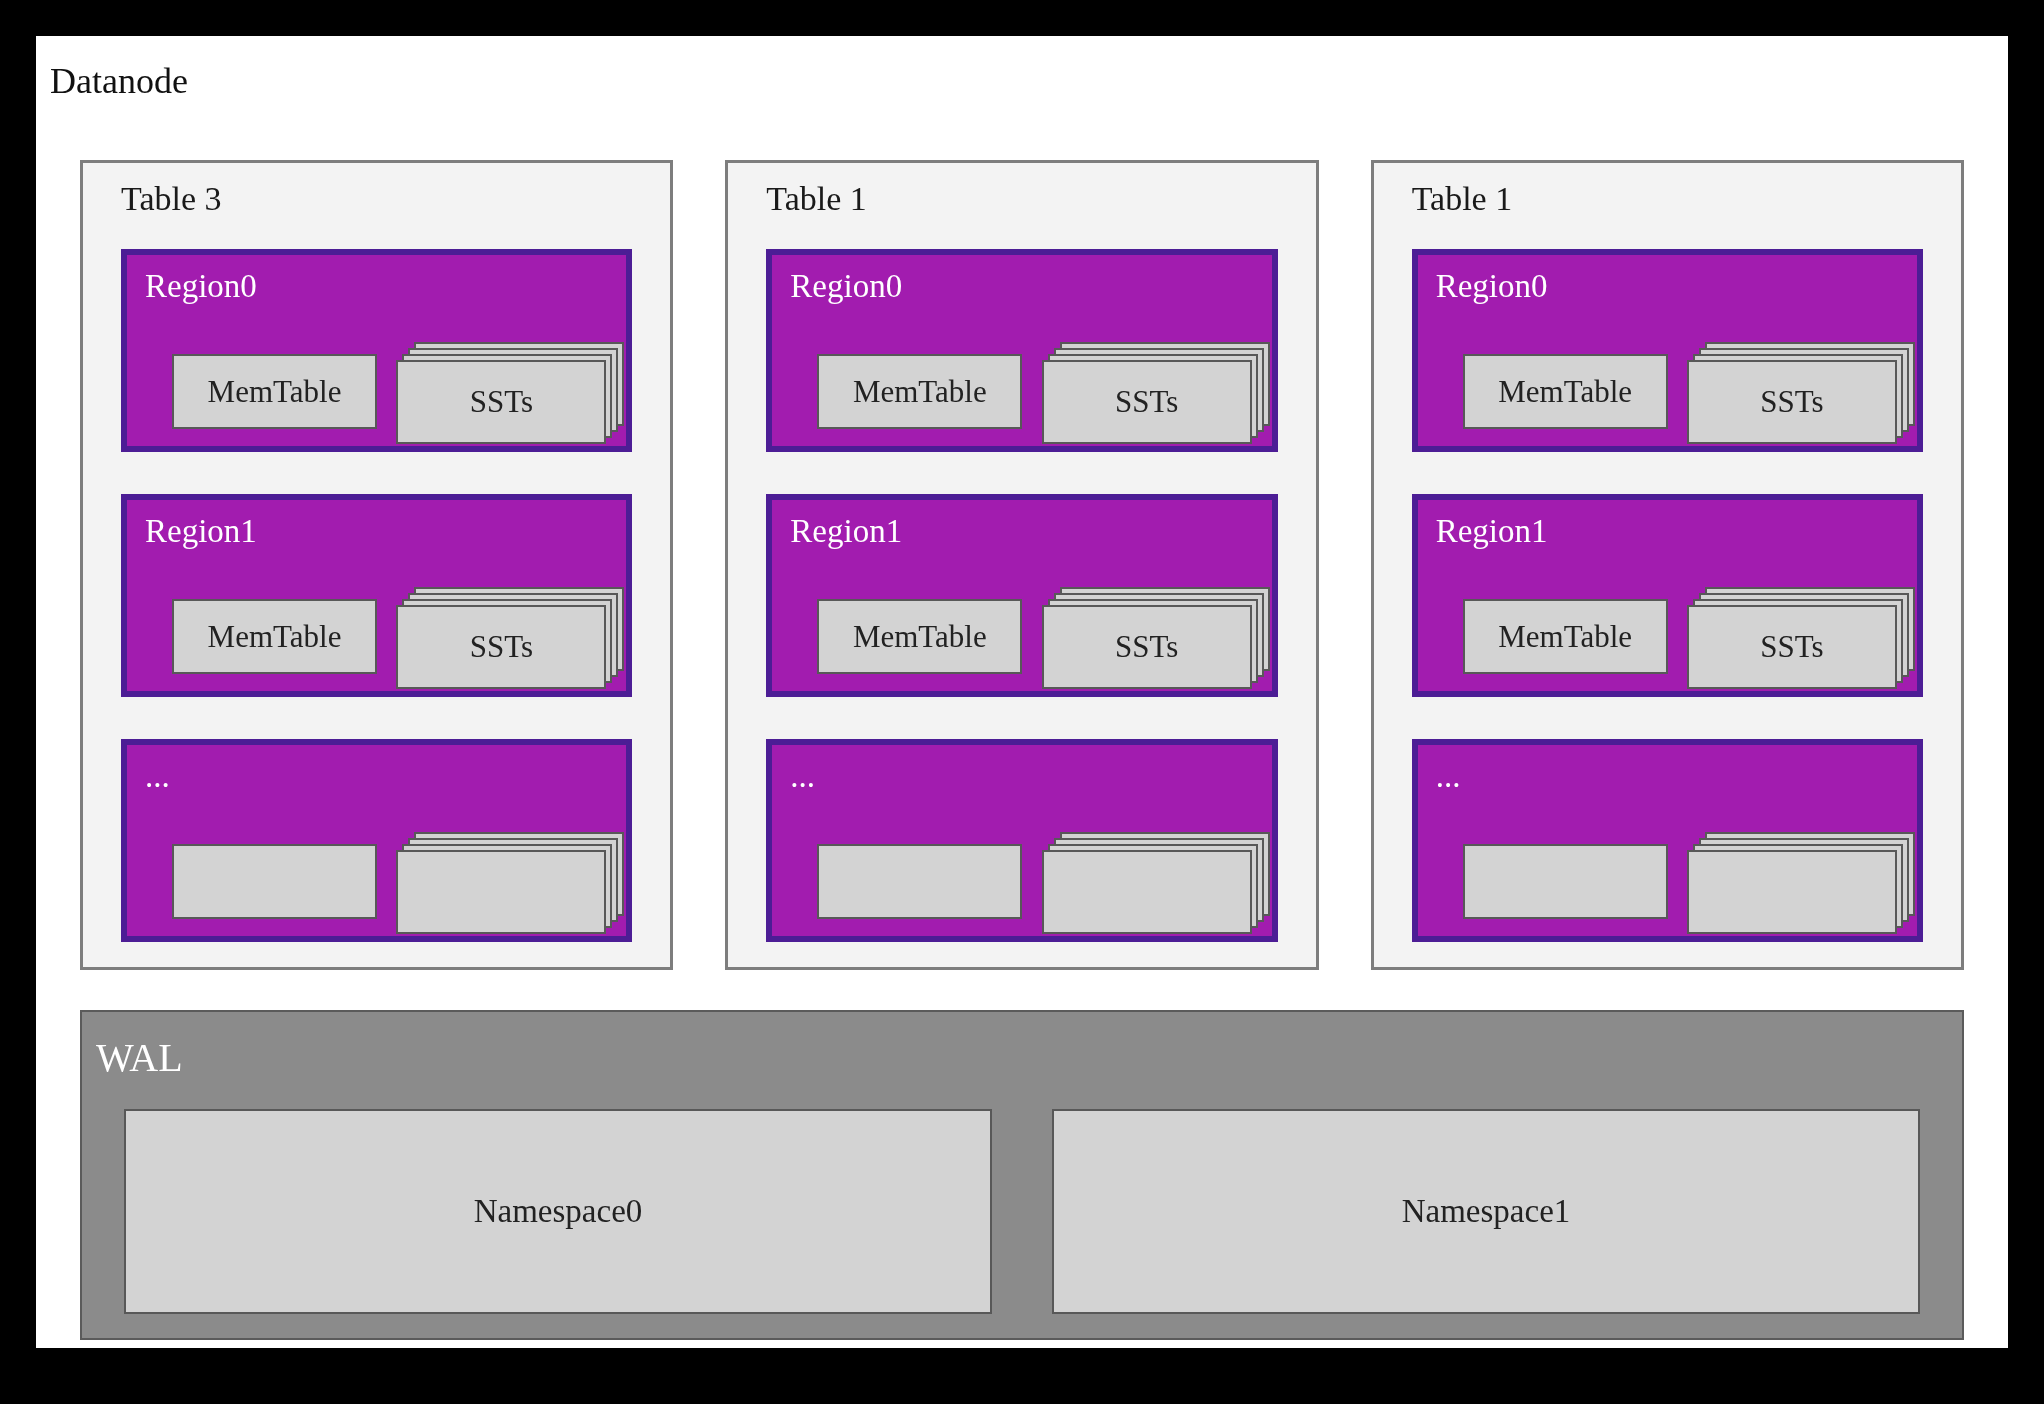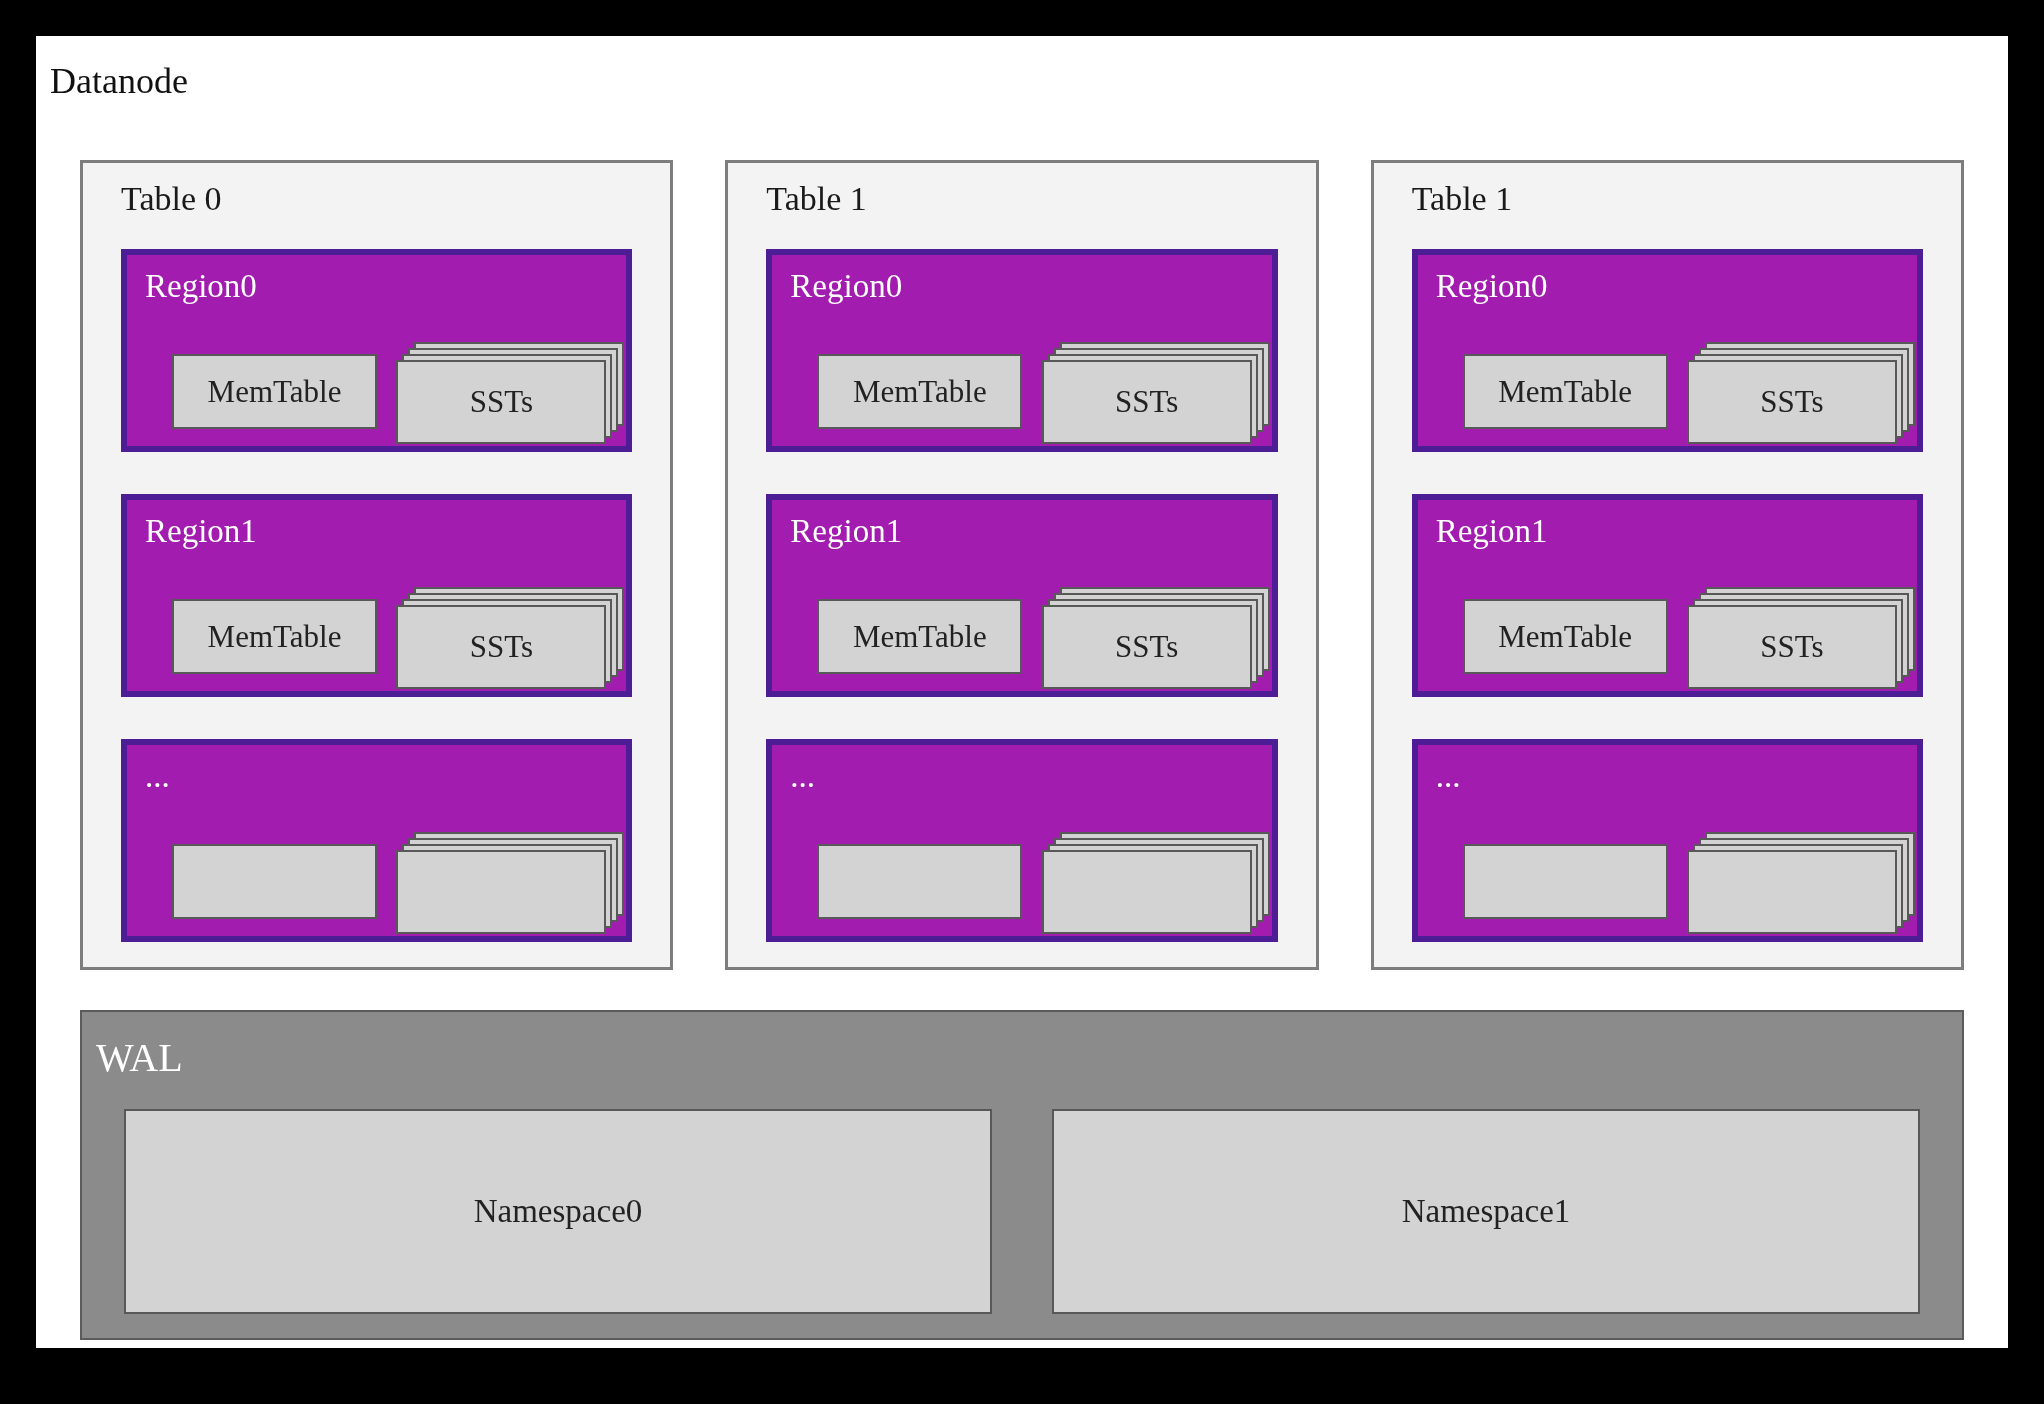--- a/index.html
+++ b/index.html
@@ -138,21 +138,21 @@
 </head>
 <body>
 
 <div class="frame">
 
   <div class="page-title">Datanode</div>
 
   <div class="tables-row">
 
     <div class="table-box">
-      <div class="table-label">Table 0</div>
+      <div class="table-label">Table 3</div>
       <div class="region">
         <div class="region-label">Region0</div>
         <div class="region-content">
           <div class="memtable">MemTable</div>
           <div class="sst-stack">
             <div class="sst-layer l3"></div>
             <div class="sst-layer l2"></div>
             <div class="sst-layer l1"></div>
             <div class="sst-front">SSTs</div>
           </div>

